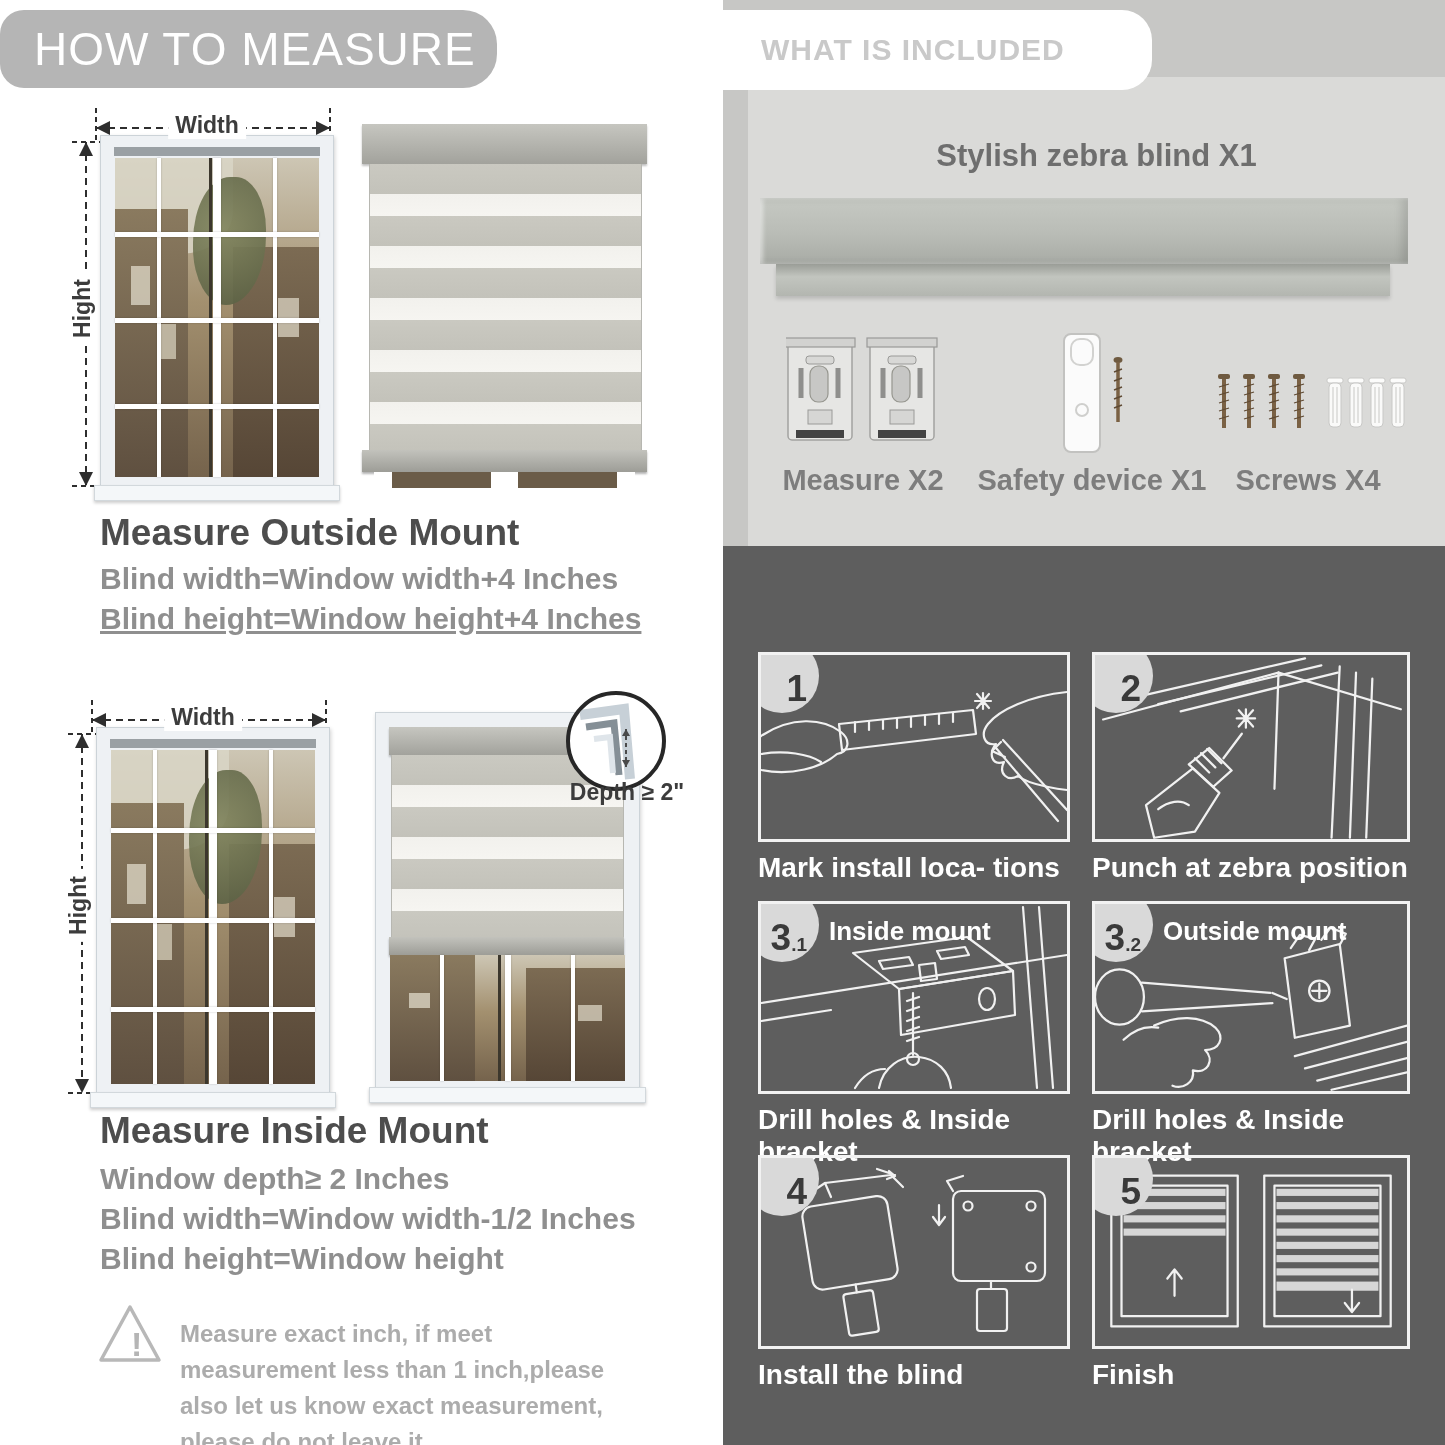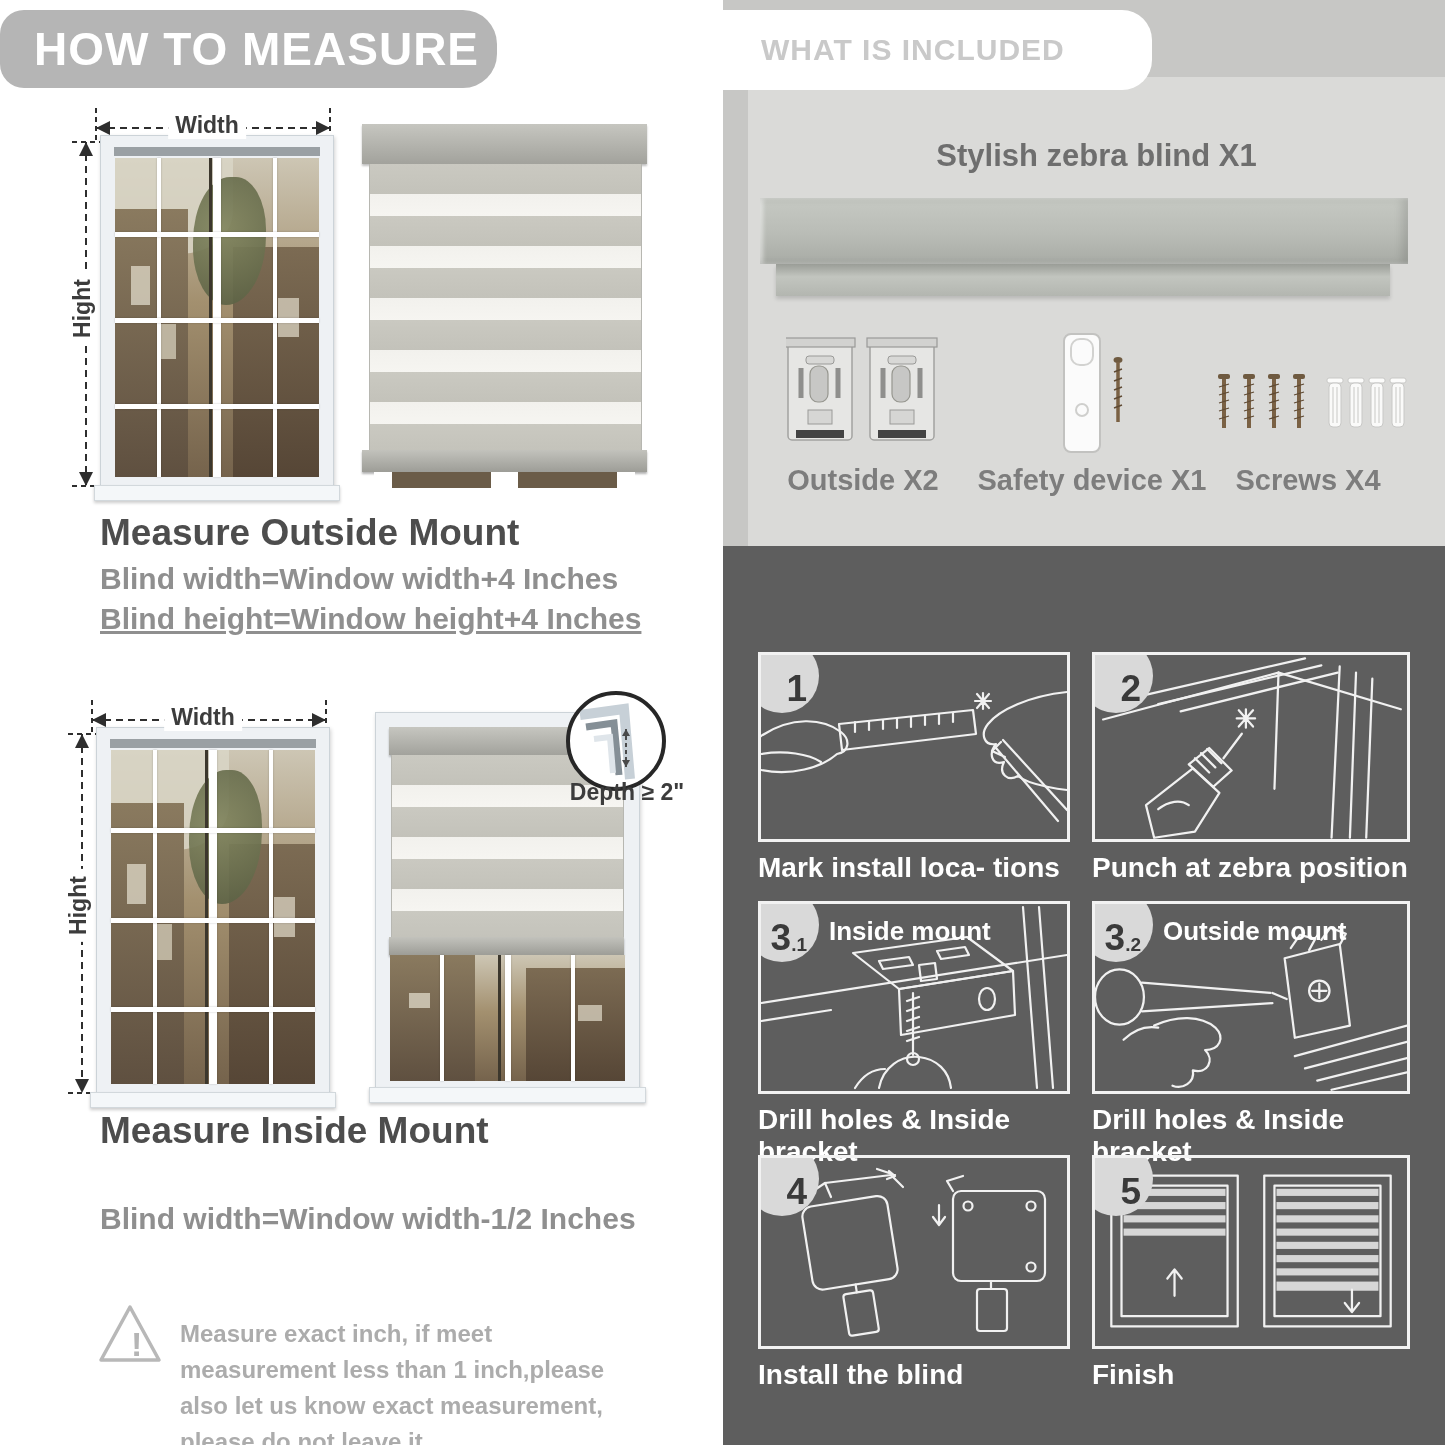--- a/index.html
+++ b/index.html
@@ -3,21 +3,21 @@
 <meta charset="utf-8">
 <style>
   html,body{margin:0;padding:0;background:#ffffff;}
   #app{position:relative;width:1445px;height:1445px;background:#ffffff;overflow:hidden;
        font-family:"Liberation Sans", sans-serif;}
   .abs{position:absolute;}
 
   
   .banner{position:absolute;left:0;top:10px;width:497px;height:78px;background:#b5b5b5;
           border-radius:24px 34px 34px 24px;display:flex;align-items:center;}
-  .banner span{color:#ffffff;font-weight:bold;font-size:46px;letter-spacing:1px;padding-left:34px;}
+  .banner span{color:#ffffff;font-weight:normal;font-size:46px;letter-spacing:1px;padding-left:34px;}
 
   .win-group{position:absolute;}
   .window{position:absolute;background:#eef1f4;border:1px solid #ccd3d8;box-shadow:1px 2px 4px rgba(0,0,0,.18);}
   .w-head{position:absolute;left:13px;right:13px;top:11px;height:9px;background:#9aa0a4;}
   .glass{position:absolute;left:14px;right:14px;top:22px;bottom:16px;overflow:hidden;
          background:linear-gradient(180deg,#cdc6b4 0%,#a3906f 45%,#75634c 100%);}
   .g-sky{position:absolute;left:0;top:0;width:58%;height:30%;background:#d9d6c7;opacity:.85;border-radius:0 0 45% 0;}
   .g-b1{position:absolute;left:0;top:16%;width:36%;height:84%;background:linear-gradient(180deg,#8a7a5f,#5f5040);}
   .g-b2{position:absolute;right:0;top:28%;width:42%;height:72%;background:linear-gradient(180deg,#7c6b53,#564636);}
   .g-w1{position:absolute;left:8%;top:34%;width:9%;height:12%;background:#d9d3c2;opacity:.8;}
@@ -213,21 +213,23 @@
       <path d="M16,32 L44,28 L49,80" stroke="#858f96" stroke-width="7" fill="none"></path>
       <path d="M24,44 L40,42 L43,78" stroke="#dfe5ea" stroke-width="6" fill="none"></path>
       <line x1="56" y1="34" x2="56" y2="72" stroke="#4a4a4a" stroke-width="2" stroke-dasharray="4,3"></line>
       <path d="M56,34 l-4,7 h8 Z" fill="#4a4a4a"></path>
       <path d="M56,72 l-4,-7 h8 Z" fill="#4a4a4a"></path>
     </svg>
   </div>
   <div class="depth-label" style="left:552px;top:779px;width:150px;text-align:center;">Depth ≥ 2"</div>
 
   <div class="sec-title" style="left:100px;top:1110px;">Measure Inside Mount</div>
+  <div class="sec-line" style="left:100px;top:1162px;">Window depth≥ 2 Inches</div>
   <div class="sec-line" style="left:100px;top:1202px;">Blind width=Window width-1/2 Inches</div>
+  <div class="sec-line" style="left:100px;top:1242px;">Blind height=Window height</div>
 
   <svg class="abs" style="left:95px;top:1300px;" width="70" height="70">
     <path d="M35,7 L64,60 L6,60 Z" fill="none" stroke="#b8b8b8" stroke-width="3.5" stroke-linejoin="round"></path>
   </svg>
   <span class="warn-bang" style="left:131px;top:1325px;">!</span>
   <div class="warn-text" style="left:180px;top:1316px;">Measure exact inch, if meet measurement less than 1 inch,please also let us know exact measurement, please do not leave it</div>
 
   <div class="inc-bg"></div>
   <div class="inc-inner"></div>
   <div class="inc-header">
@@ -343,21 +345,21 @@
       </g>
       <g transform="translate(175,6)">
         <rect x="0" y="0" width="16" height="5" rx="2" fill="rgba(255,255,255,0.9)" stroke="#c8c8c6"></rect>
         <rect x="2" y="5" width="12" height="44" rx="4" fill="rgba(255,255,255,0.85)" stroke="#c8c8c6"></rect>
         <line x1="6" y1="9" x2="6" y2="45" stroke="#d8d8d6" stroke-width="1.5"></line>
         <line x1="10" y1="9" x2="10" y2="45" stroke="#d8d8d6" stroke-width="1.5"></line>
       </g>
     </g>
   </svg>
 
-  <div class="part-label" style="left:768px;width:190px;">Outside X2</div>
+  <div class="part-label" style="left:768px;width:190px;">Measure X2</div>
   <div class="part-label" style="left:972px;width:240px;">Safety device X1</div>
   <div class="part-label" style="left:1208px;width:200px;">Screws X4</div>
 
   <div class="mount-bg"></div>
 
   <div class="step" style="left:758px;top:652px;width:312px;">
     <div class="panel" style="height:184px;">
       <svg viewBox="0 0 306 178">
         <g class="lineart">
           <polygon points="78,66 212,52 215,76 81,92"></polygon>

